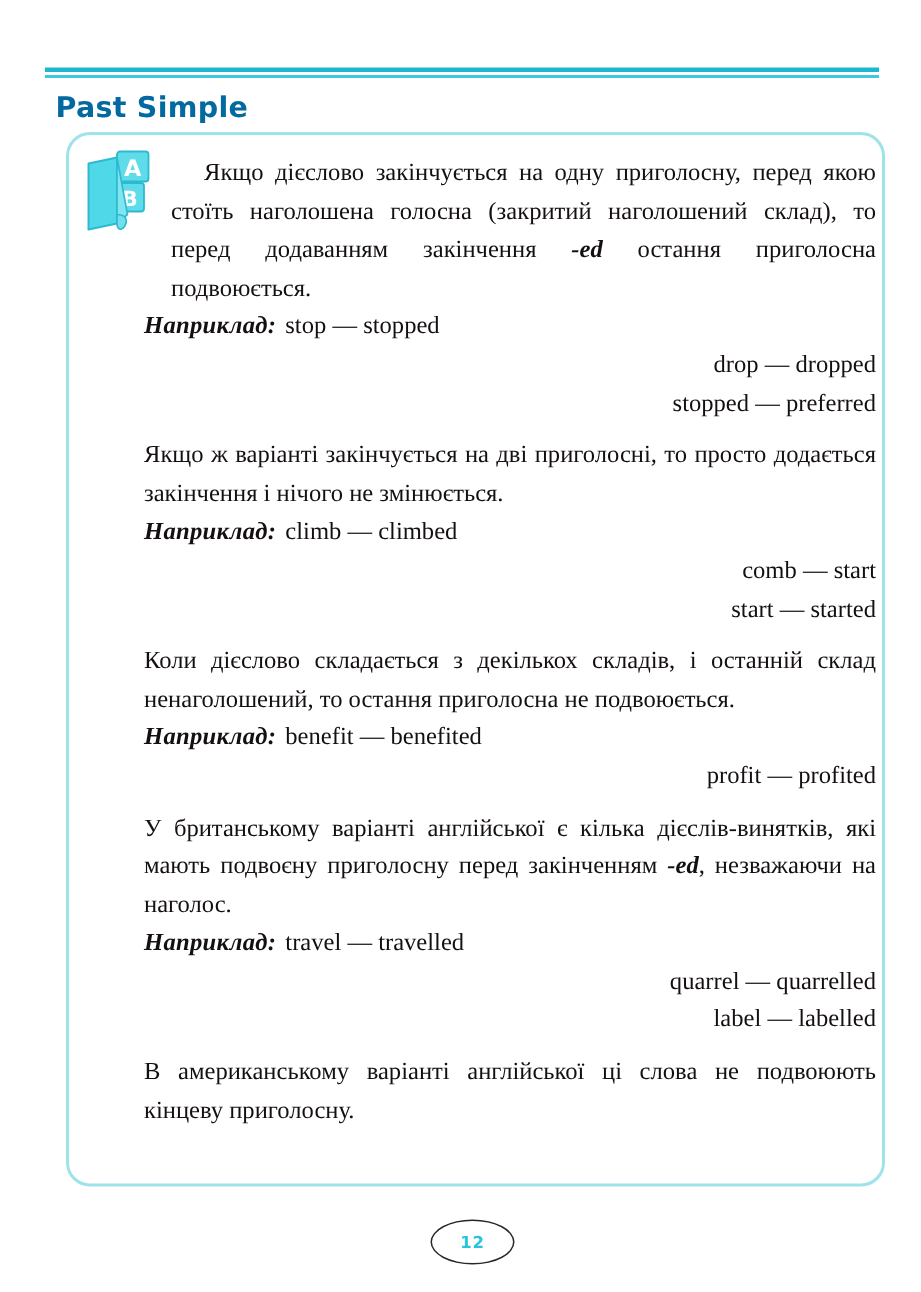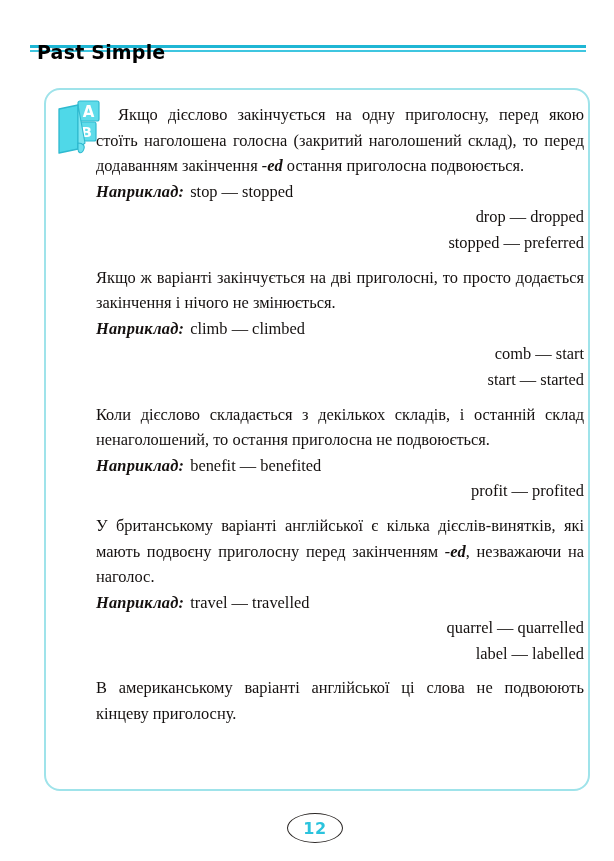--- a/index.html
+++ b/index.html
@@ -42,26 +42,26 @@
   .rule-thin {
     height: 1.6px;
     background: #3fc6e0;
     width: 100%;
   }
 
   
   .page-title {
     position: absolute;
     left: 37px;
-    top: 41px;
+    top: 61px;
     font-family: "DejaVu Sans", "Liberation Sans", sans-serif;
     font-weight: bold;
     font-size: 19px;
     letter-spacing: 0.2px;
-    color: #000000;
+    color: #0369a1;
     white-space: nowrap;
   }
 
   
   .content-box {
     position: absolute;
     left: 44px;
     top: 88px;
     width: 546px;
     height: 703px;
@@ -90,20 +90,21 @@
     color: #14100f;
     line-height: 25.6px;
   }
   .para {
     text-align: justify;
     text-justify: inter-word;
     margin: 0 0 2px 0;
   }
   .para.first {
     text-indent: 22px;
+    margin-left: 18px;
   }
   .tight {
     margin-bottom: 0;
   }
   .spacer-md { height: 9px; }
 
   .ex-block {
     margin: 0;
   }
   .ex-line {
@@ -136,21 +137,21 @@
     height: 28px;
     border: 1.6px solid #2a2624;
     border-radius: 50%;
     display: flex;
     align-items: center;
     justify-content: center;
   }
   .page-num span {
     font-family: "DejaVu Sans", "Liberation Sans", sans-serif;
     font-weight: bold;
-    font-size: 16px;
+    font-size: 11px;
     color: #2bc3dd;
     letter-spacing: 0.5px;
   }
 </style>
 </head>
 <body>
 
 <div class="page">
 
   <div class="rules">

